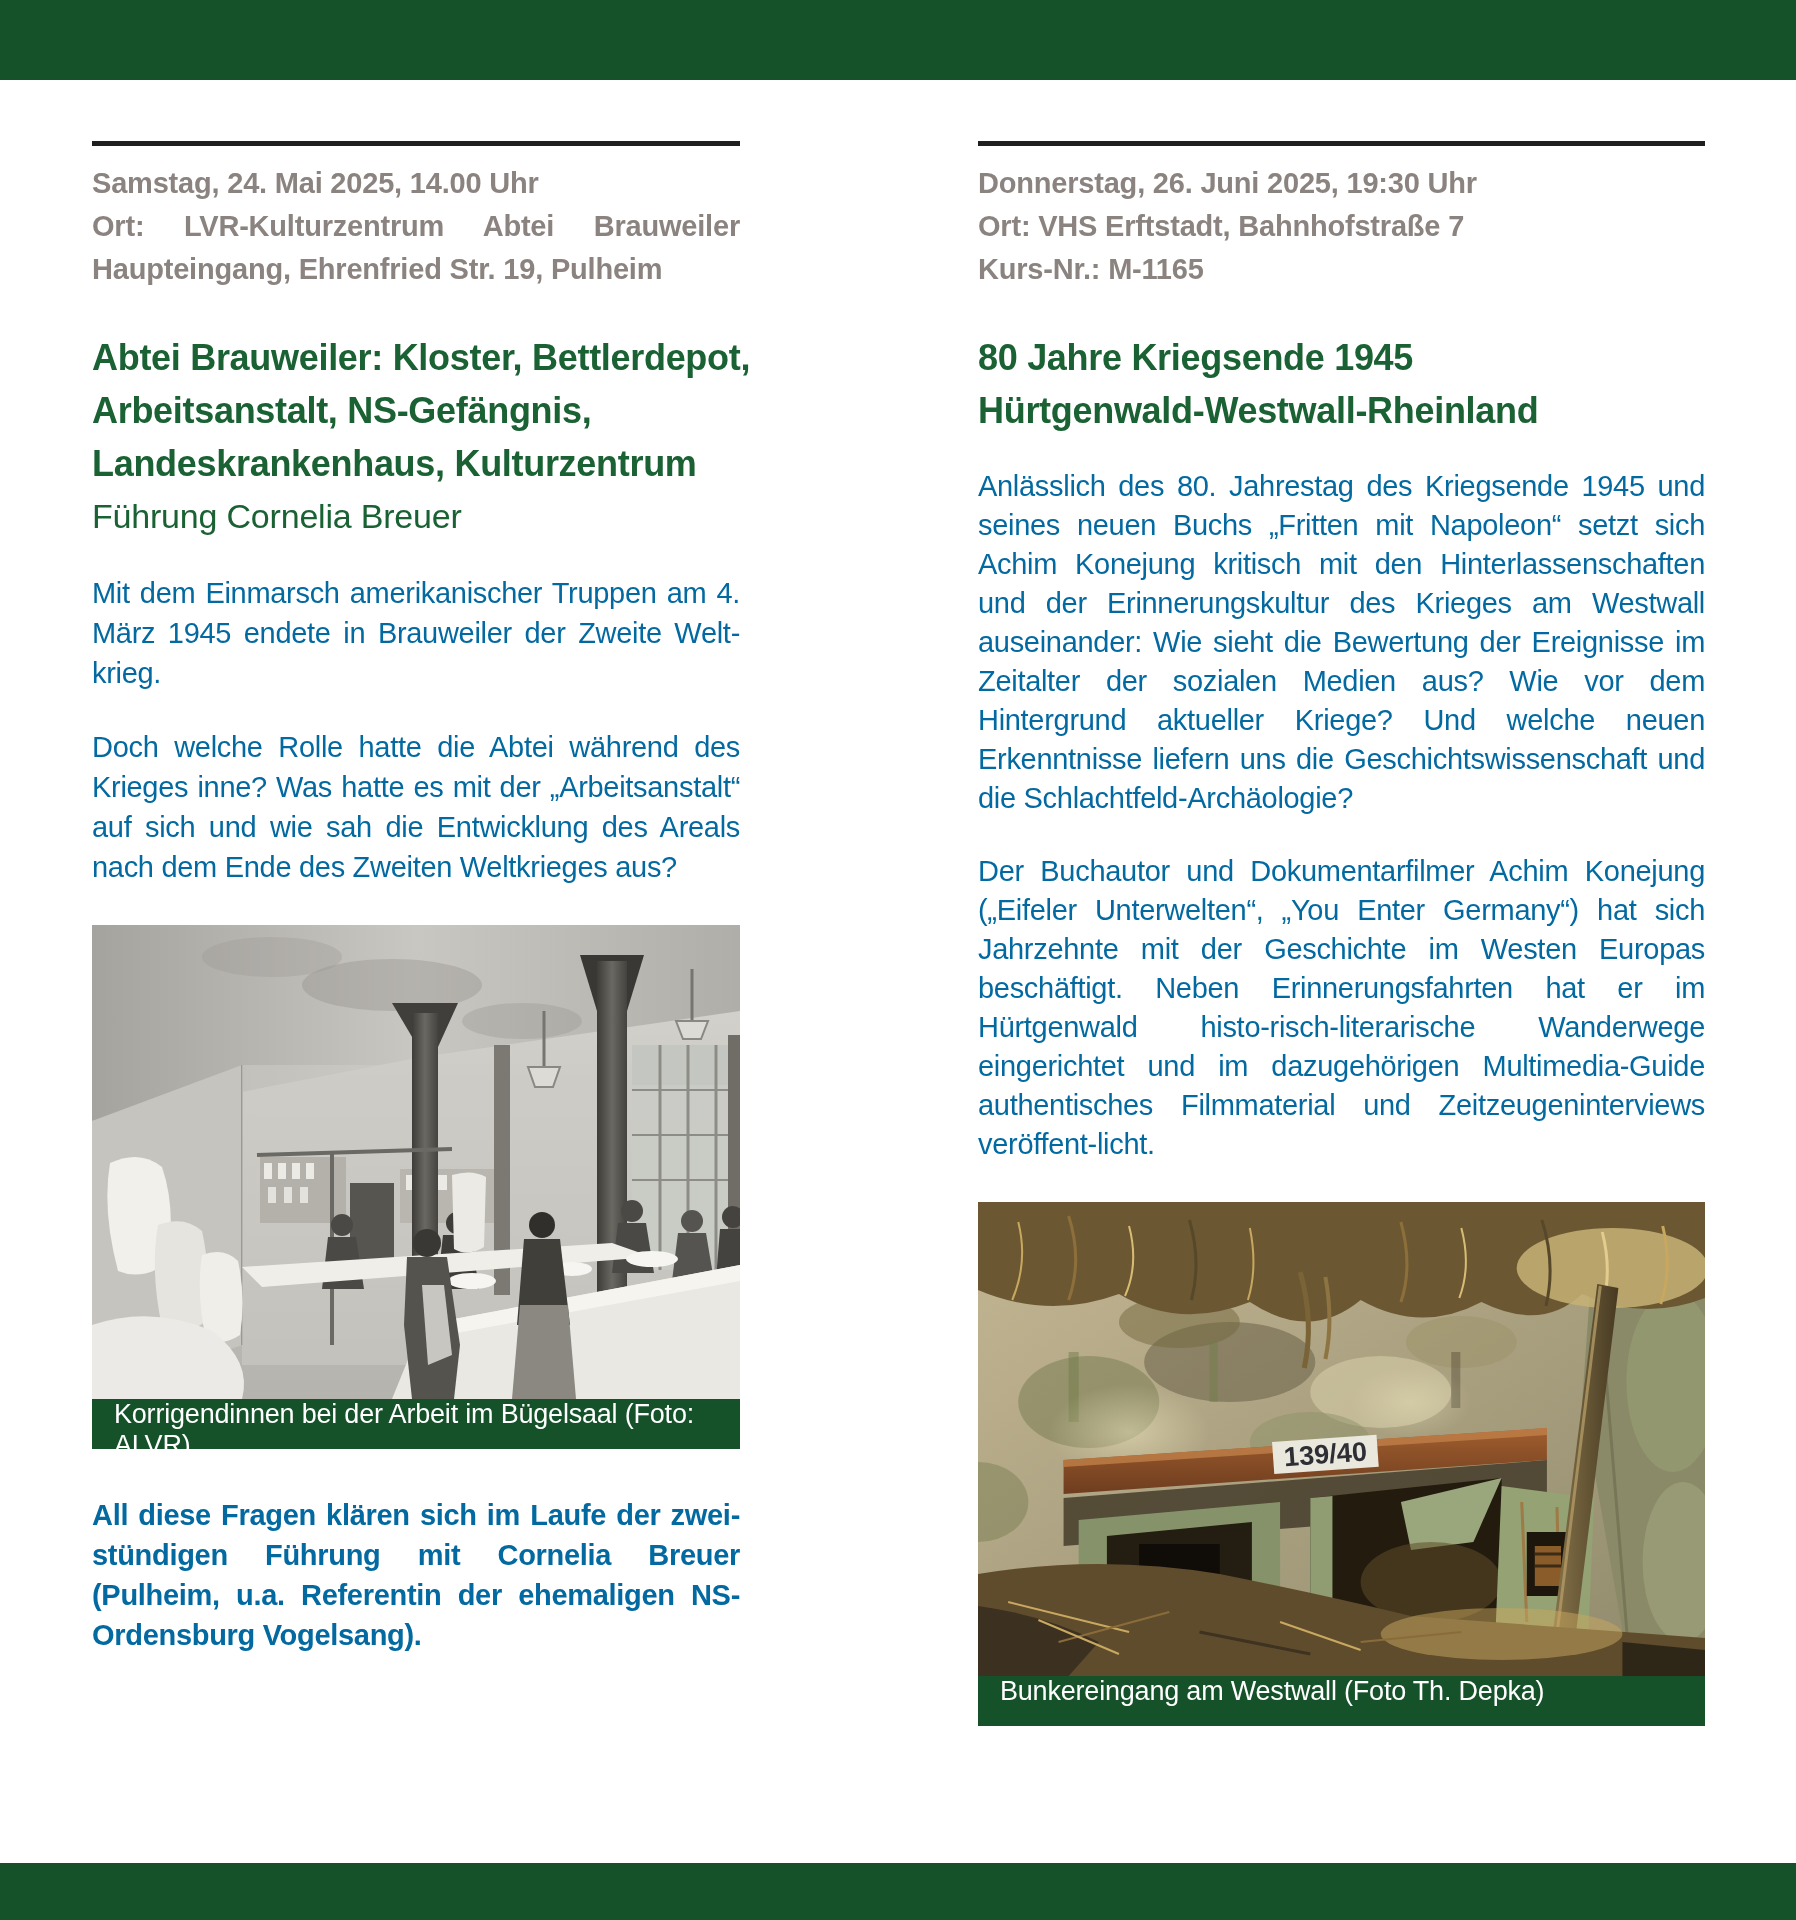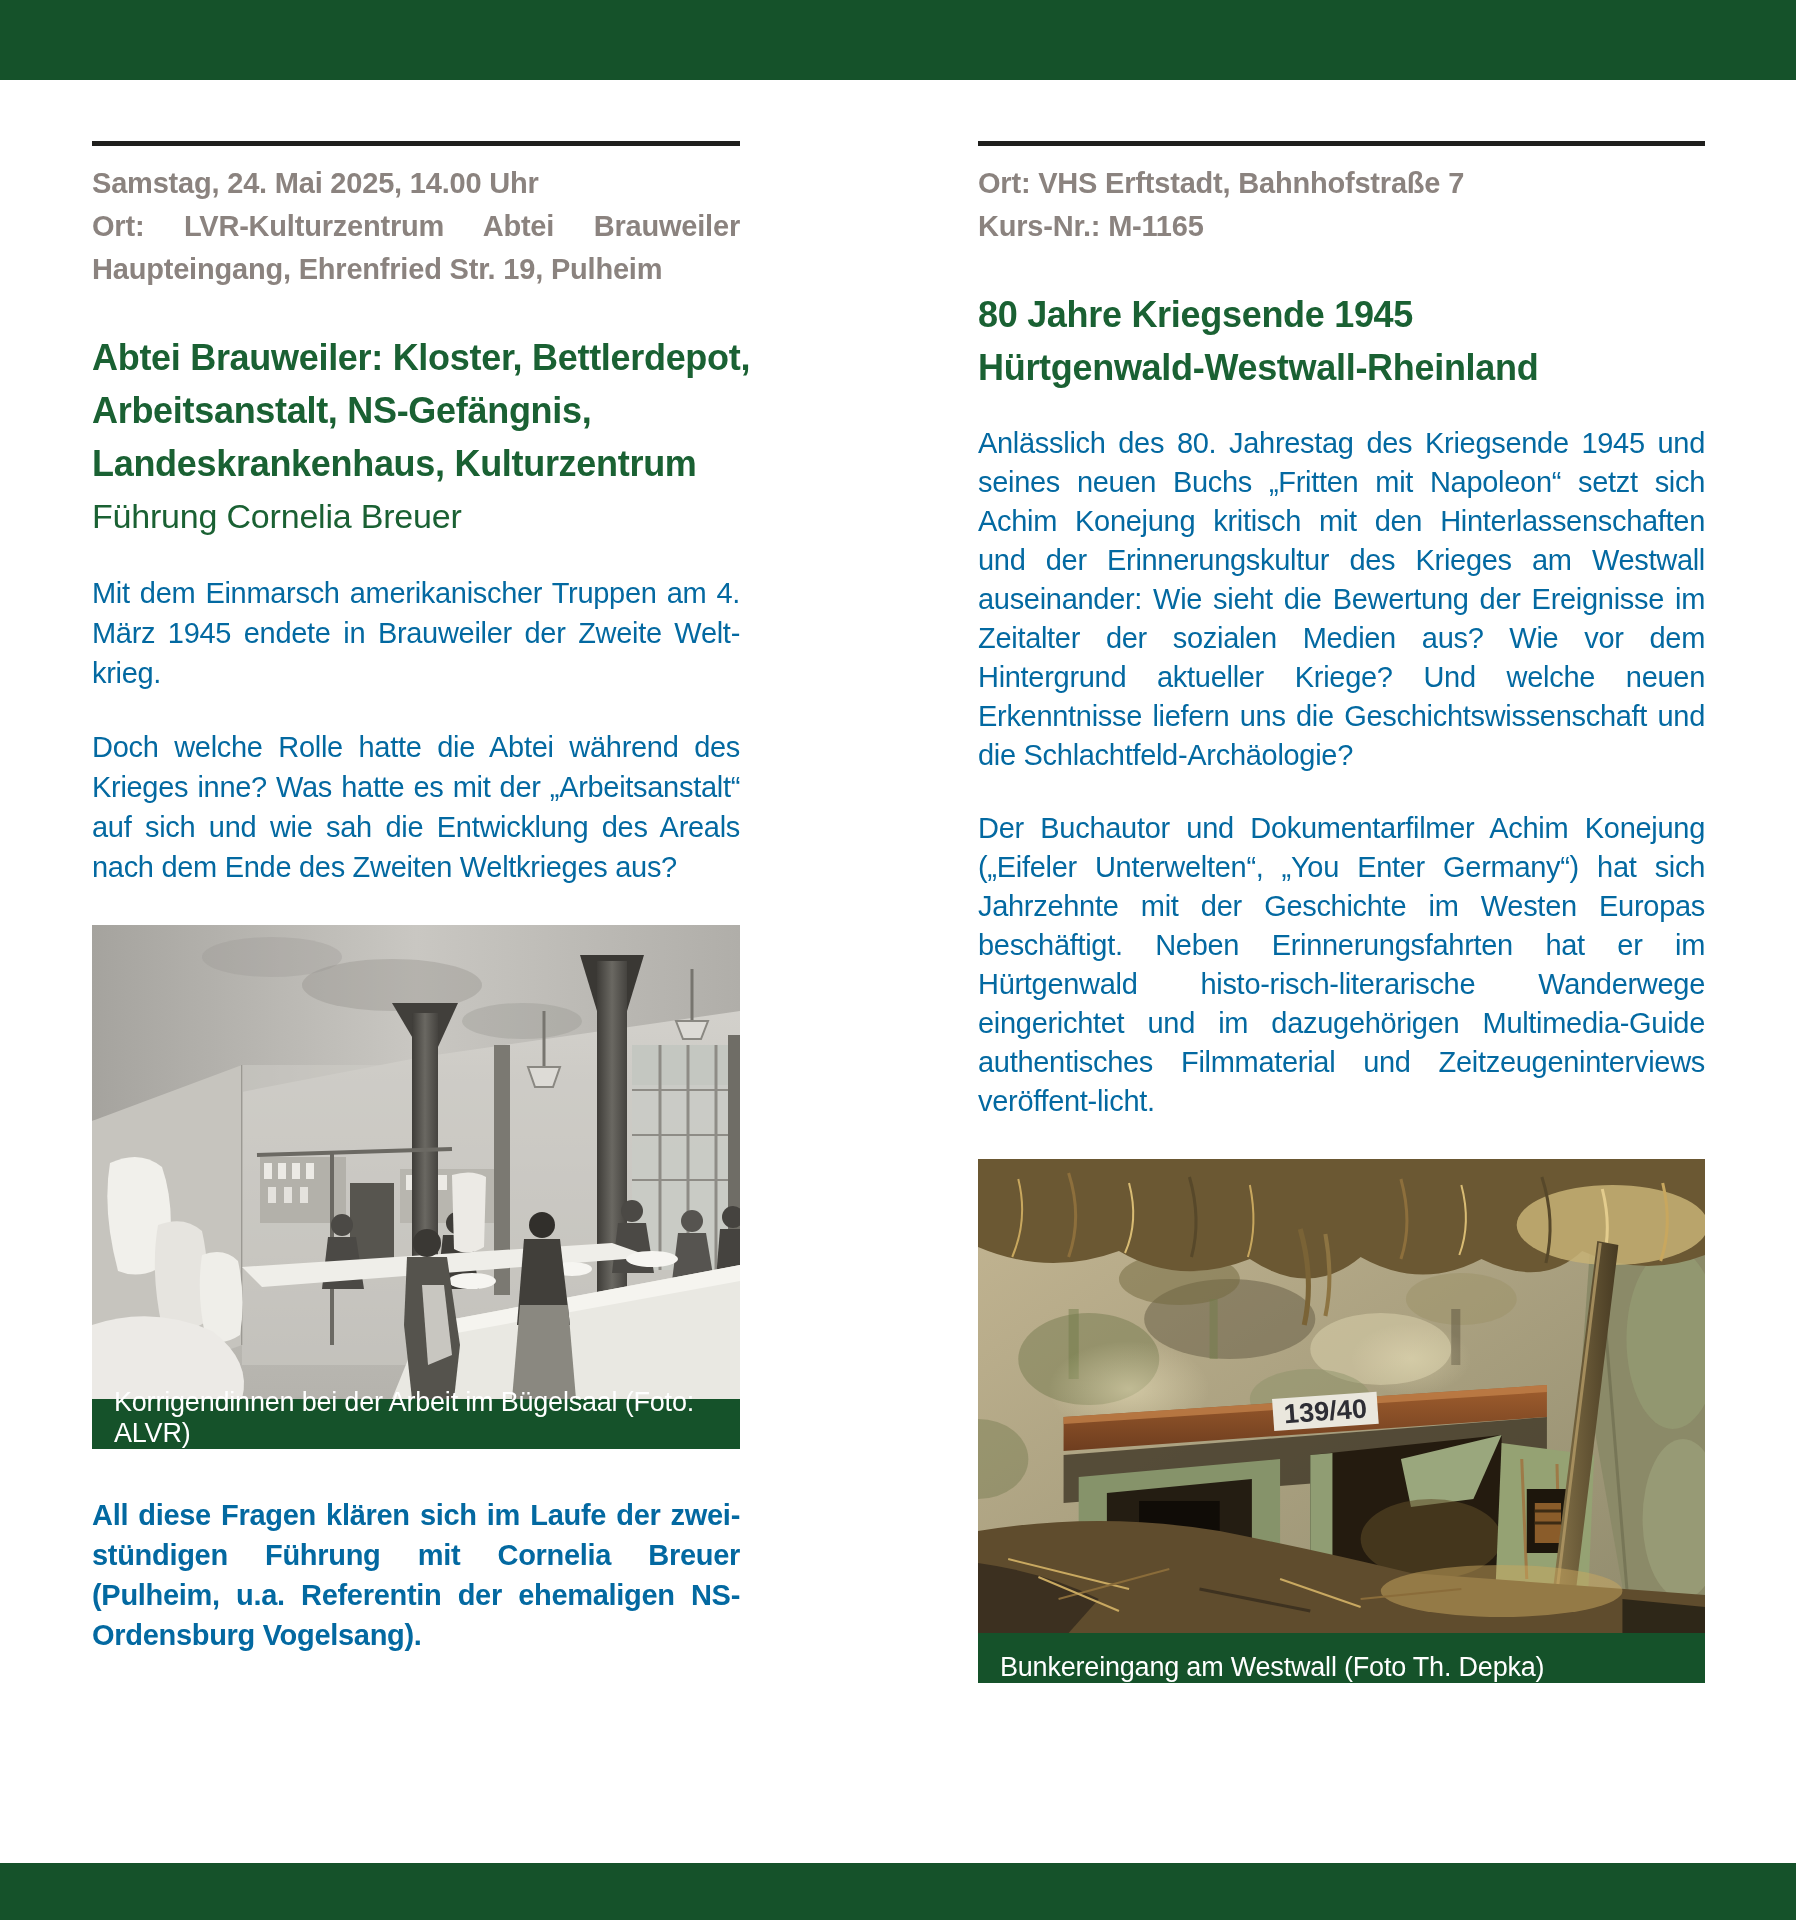--- a/index.html
+++ b/index.html
@@ -38,21 +38,21 @@
     margin-top:30px;color:#0369a1;font-size:29px;line-height:40px;
     text-align:justify;letter-spacing:-0.3px;
   }
   .column.right .para{line-height:39px;}
   .para + .para{margin-top:34px;}
 
   figure{margin:38px 0 0 0;padding:0;}
   .photo{display:block;width:100%;height:474px;}
   figcaption{
     height:50px;background:#15522a;color:#ffffff;
-    font-size:27px;display:flex;align-items:flex-end;padding-left:22px;
+    font-size:27px;display:flex;align-items:flex-start;padding-left:22px;
     letter-spacing:-0.2px;
   }
   .closing{margin-top:46px;font-weight:bold;}
 </style>
 </head>
 <body>
 
 <div class="bar top"></div>
 
 <div class="column left">
@@ -166,20 +166,21 @@
     </figcaption>
   </figure>
 
   <p class="para closing">All diese Fragen klären sich im Laufe der zwei-stündigen Führung mit Cornelia Breuer (Pulheim, u.a. Referentin der ehemaligen NS-Ordensburg Vogelsang).</p>
 </div>
 
 <div class="column right">
   <div class="rule"></div>
 
   <div class="meta">
+    <div>Donnerstag, 26. Juni 2025, 19:30 Uhr</div>
     <div>Ort: VHS Erftstadt, Bahnhofstraße 7</div>
     <div>Kurs-Nr.: M-1165</div>
   </div>
 
   <div class="title">
     <div>80 Jahre Kriegsende 1945</div>
     <div>Hürtgenwald-Westwall-Rheinland</div>
   </div>
 
   <p class="para">Anlässlich des 80. Jahrestag des Kriegsende 1945 und seines neuen Buchs „Fritten mit Napoleon“ setzt sich Achim Konejung kritisch mit den Hinterlassenschaften und der Erinnerungskultur des Krieges am Westwall auseinander: Wie sieht die Bewertung der Ereignisse im Zeitalter der sozialen Medien aus? Wie vor dem Hintergrund aktueller Kriege? Und welche neuen Erkenntnisse liefern uns die Geschichtswissenschaft und die Schlachtfeld-Archäologie?</p>

